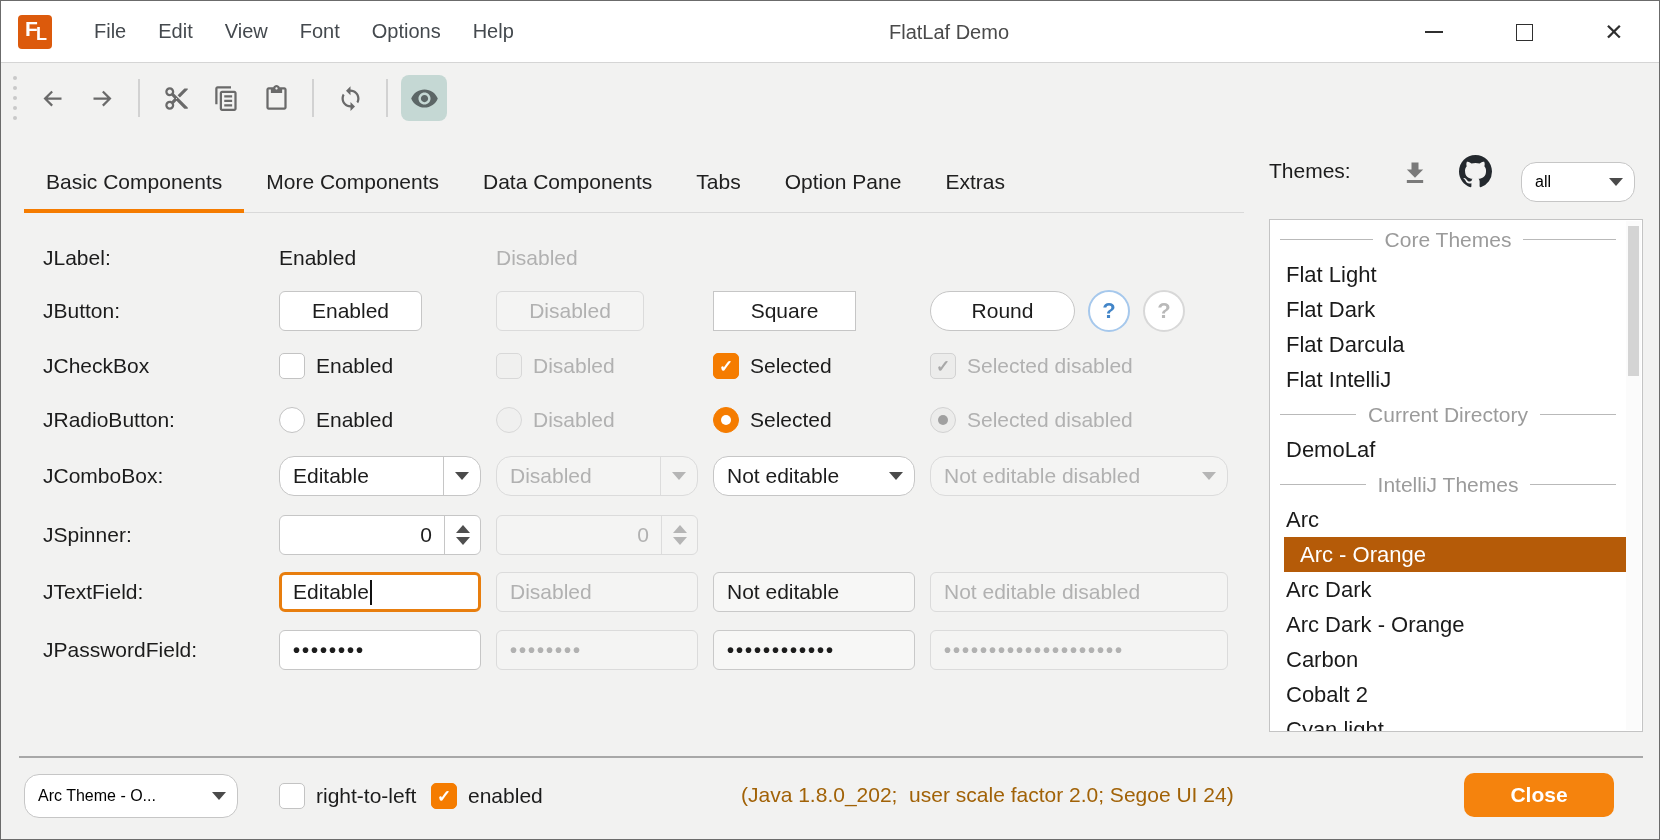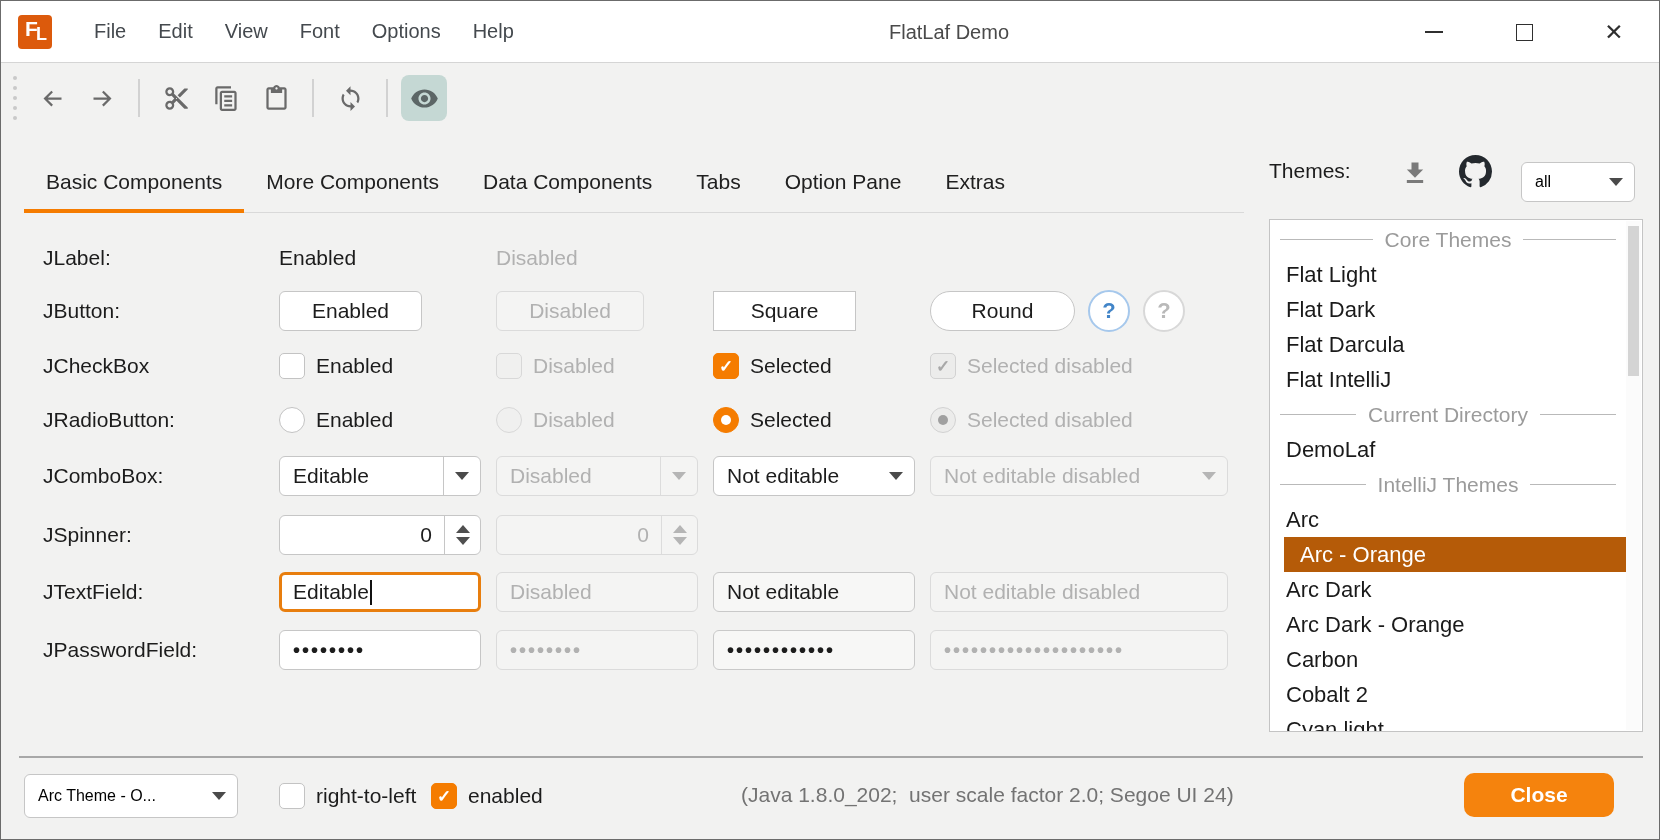--- a/index.html
+++ b/index.html
@@ -65,21 +65,21 @@
   .cb.checked{background:var(--accent);border-color:var(--accent);color:#fff;}
   .cb.checked.dis{background:#ECECEB;border-color:#D2D2D2;color:#A8A8A8;}
 
   .rb{width:26px;height:26px;border-radius:50%;border:1.5px solid #C3C3C3;background:#fff;flex:none;display:flex;align-items:center;justify-content:center;}
   .rb.dis{background:#F0F0EF;border-color:#D8D8D8;}
   .rb.checked{background:var(--accent);border-color:var(--accent);}
   .rb.checked i{width:10px;height:10px;border-radius:50%;background:#fff;}
   .rb.checked.dis{background:#ECECEB;border-color:#D2D2D2;}
   .rb.checked.dis i{background:#A0A0A0;}
 
-  .combo{height:40px;background:#fff;border:1.5px solid var(--bdr);border-radius:6px;display:flex;align-items:center;overflow:hidden;}
+  .combo{height:40px;background:#fff;border:1.5px solid var(--bdr);border-radius:15px;display:flex;align-items:center;overflow:hidden;}
   .combo .lbl{flex:1;padding-left:13px;white-space:nowrap;}
   .combo .arr{width:37px;align-self:stretch;display:flex;align-items:center;justify-content:center;flex:none;}
   .combo .arr.div{border-left:1px solid var(--bdr);}
   .tri-down{width:0;height:0;border-left:7px solid transparent;border-right:7px solid transparent;border-top:8px solid #4A4A4A;}
   .combo.dis{background:#F4F4F3;border-color:var(--bdr-dis);color:var(--txt-dis);}
   .combo.dis .arr.div{border-left-color:#DCDCDC;}
   .combo.dis .tri-down{border-top-color:#B5B5B5;}
 
   .spinner{height:40px;background:#fff;border:1.5px solid var(--bdr);border-radius:6px;display:flex;overflow:hidden;}
   .spinner .val{flex:1;display:flex;align-items:center;justify-content:flex-end;padding-right:12px;}
@@ -112,21 +112,21 @@
   .tl-scroll{position:absolute;right:1px;top:1px;bottom:1px;width:15px;background:#FBFBFB;}
   .tl-thumb{position:absolute;left:2px;top:5px;width:11px;height:150px;background:#D4D4D4;}
 
   
   .status-sep{position:absolute;left:18px;top:755px;width:1624px;height:1.5px;background:#A8A8A8;}
   .statusbar{position:absolute;left:0;top:756px;width:100%;height:65px;}
   .theme-combo{position:absolute;left:23px;top:17px;width:214px;height:44px;}
   .sgroup{position:absolute;display:flex;align-items:center;gap:11px;font-size:21px;color:var(--txt);}
   .sg-rtl{left:258px;top:26px;padding-left:20px;}
   .sg-en{left:430px;top:26px;}
-  .status-info{position:absolute;left:740px;top:26px;font-size:21px;color:#737373;white-space:pre;}
+  .status-info{position:absolute;left:740px;top:26px;font-size:21px;color:#a16207;white-space:pre;}
   .close-btn{position:absolute;left:1463px;top:16px;width:150px;height:44px;background:var(--close);border:none;border-radius:10px;color:#fff;font-size:21px;font-weight:bold;display:flex;align-items:center;justify-content:center;}
 </style>
 </head>
 <body>
 
 <div class="window">
 
   <header class="titlebar">
     <div class="logo">
         <span class="f">F</span>

